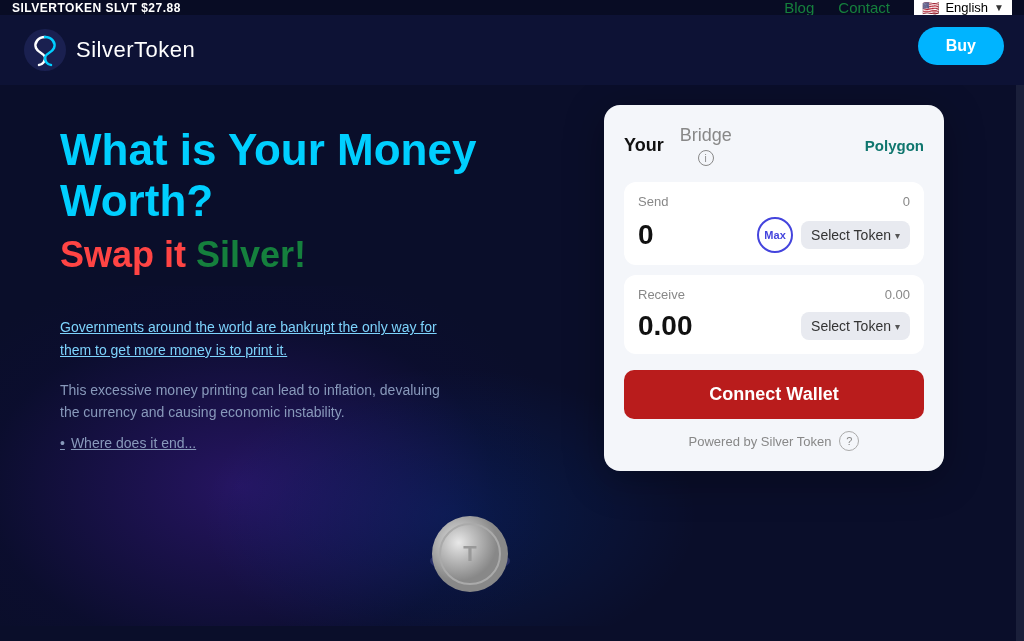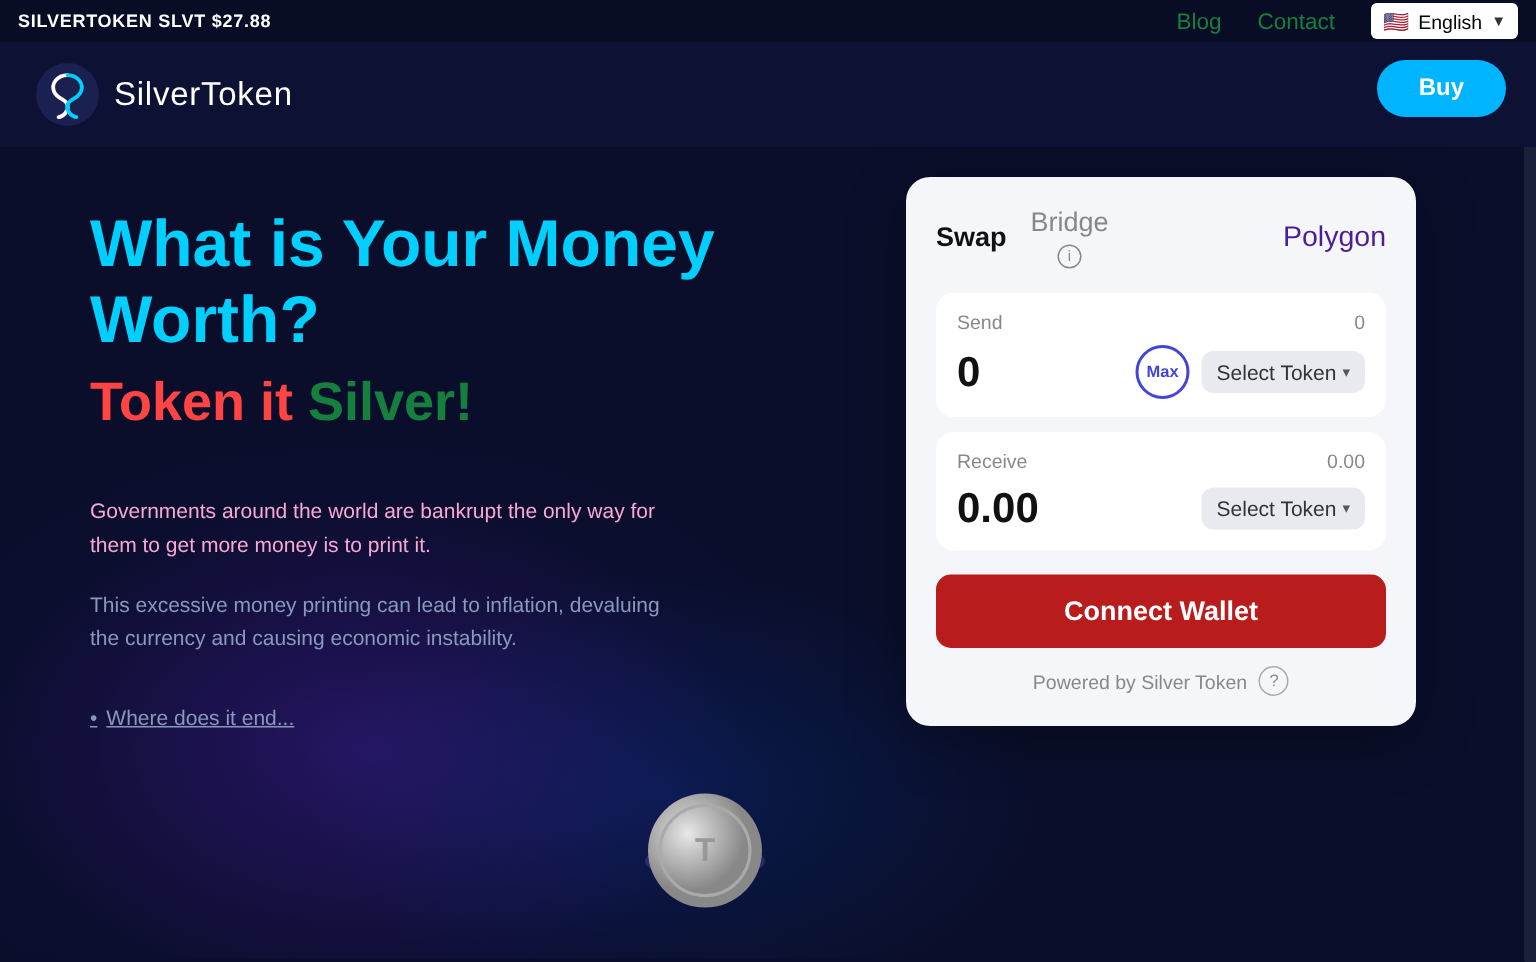--- a/index.html
+++ b/index.html
@@ -8,21 +8,21 @@
       height: 641px;
       overflow: hidden;
       font-family: -apple-system, BlinkMacSystemFont, 'Segoe UI', sans-serif;
       background: #0a0e2a;
       position: relative;
     }
 
     
     .topbar {
       background: #080c24;
-      height: 28px;
+      height: 15px;
       display: flex;
       align-items: center;
       justify-content: space-between;
       padding: 0 12px;
       position: relative;
       z-index: 10;
     }
     .topbar-price {
       color: #fff;
       font-size: 12px;
@@ -176,31 +176,32 @@
     .hero-title-sub {
       color: #fff;
       font-size: 36px;
       font-weight: 800;
       margin-bottom: 40px;
     }
     .hero-title-sub span {
       color: #ff4444;
     }
     .hero-desc {
-      color: #f9a8d4;
+      color: #7dd3fc;
       font-size: 14px;
       line-height: 1.6;
       margin-bottom: 18px;
       max-width: 380px;
+      text-decoration: underline;
     }
     .hero-desc-2 {
       color: #8899bb;
       font-size: 14px;
       line-height: 1.6;
-      margin-bottom: 30px;
+      margin-bottom: 8px;
       max-width: 380px;
     }
     .hero-desc-3 {
       color: #8899bb;
       font-size: 14px;
       line-height: 1.6;
       display: flex;
       align-items: flex-start;
       gap: 6px;
       text-decoration: underline;
@@ -256,23 +257,23 @@
       height: 16px;
       border: 1.5px solid #888;
       border-radius: 50%;
       display: inline-flex;
       align-items: center;
       justify-content: center;
       font-size: 10px;
       color: #888;
     }
     .polygon-label {
-      color: #4c1d95;
-      font-size: 19px;
-      font-weight: 400;
+      color: #0f766e;
+      font-size: 15px;
+      font-weight: 700;
       cursor: pointer;
     }
 
     
     .send-box {
       background: #fff;
       border-radius: 12px;
       padding: 12px 14px;
       margin-bottom: 10px;
     }
@@ -452,34 +453,34 @@
       <text x="50" y="55" text-anchor="middle" font-size="22" fill="#999" font-weight="bold">T</text>
     </svg>
   </div>
 
   <div class="hero-left">
     <div class="hero-title-main">
       <span>What is Your Money</span><br>
       <span>Worth?</span>
     </div>
     <div class="hero-title-sub">
-      <span>Token it </span><span style="color:#15803d">Silver!</span>
+      <span>Swap it </span><span style="color:#15803d">Silver!</span>
     </div>
     <p class="hero-desc">Governments around the world are bankrupt the only way for them to get more money is to print it.</p>
     <p class="hero-desc-2">This excessive money printing can lead to inflation, devaluing the currency and causing economic instability.</p>
     <div class="hero-desc-3">
       <span>Where does it end...</span>
     </div>
   </div>
 
   <div class="swap-widget">
     
     <div class="widget-tabs">
       <div class="widget-tabs-left">
-        <span class="tab-swap">Swap</span>
+        <span class="tab-swap">Your</span>
         <span class="tab-bridge">
           <span>Bridge</span>
           <span class="tab-bridge-icon">i</span>
         </span>
       </div>
       <span class="polygon-label">Polygon</span>
     </div>
 
     
     <div class="send-box">

